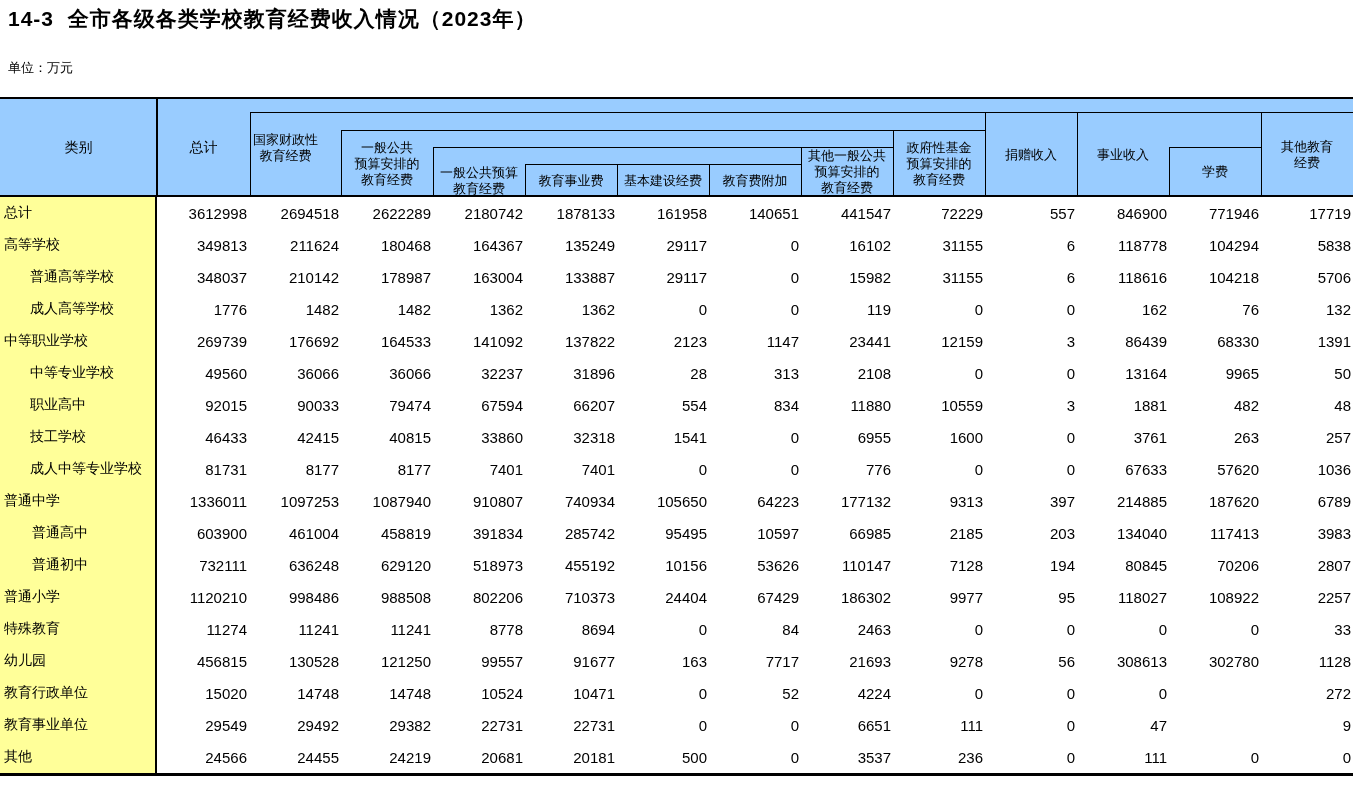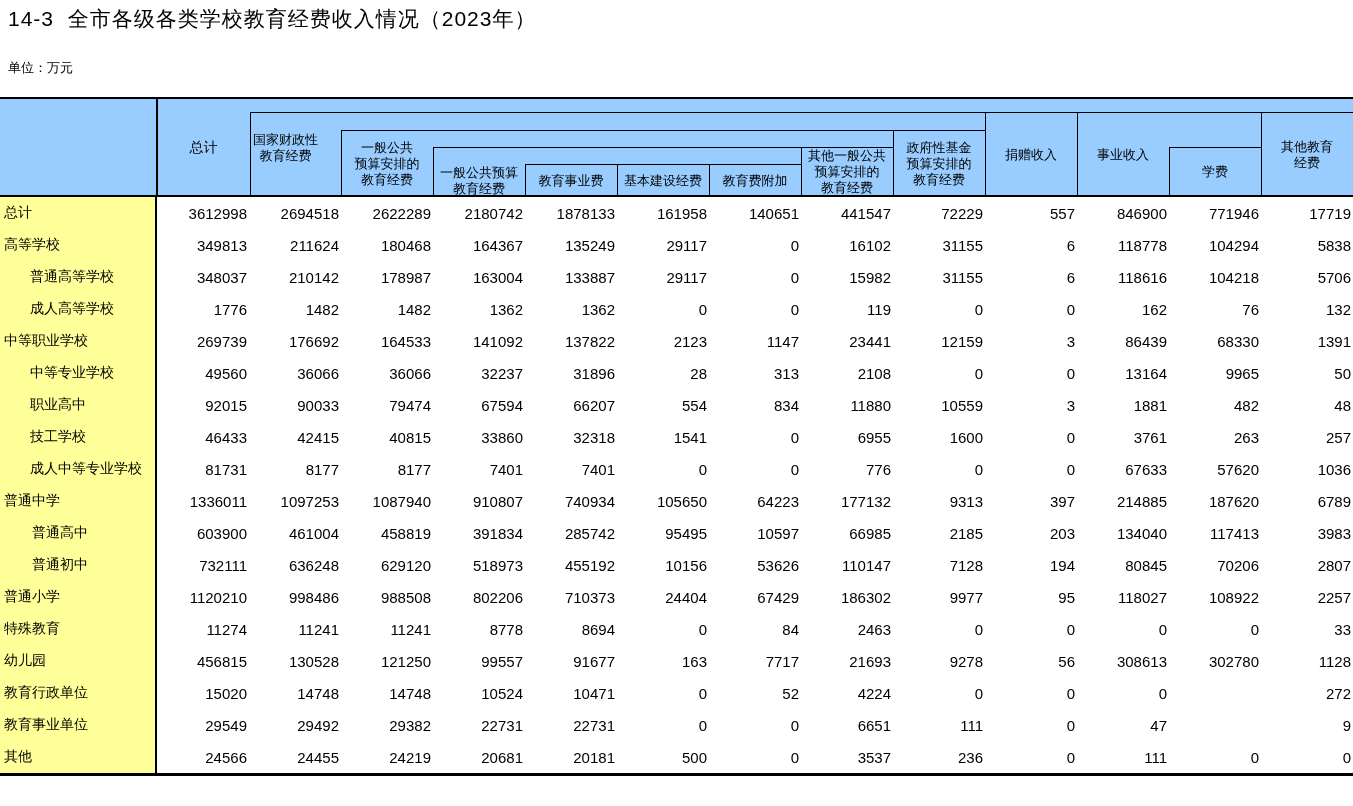--- a/index.html
+++ b/index.html
@@ -1,19 +1,19 @@
 <!DOCTYPE html>
 <html><head>
 <meta charset="utf-8">
 <style>
   html,body { margin:0; padding:0; background:#ffffff; }
   body { font-family:"Liberation Sans","DejaVu Sans",sans-serif; color:#000; }
   .page { position:relative; width:1353px; height:806px; background:#ffffff; overflow:hidden; }
 
-  .title { position:absolute; left:8px; top:5px; font-size:21px; font-weight:normal;
+  .title { position:absolute; left:8px; top:5px; font-size:21px; font-weight:bold;
            letter-spacing:1px; white-space:pre; }
   .unit  { position:absolute; left:8px; top:59px; font-size:13px; }
 
   .table { position:absolute; left:0; top:97px; width:1353px; height:679px; }
 
   .thead { position:absolute; left:0; top:0; width:1353px; height:100px; background:#99CCFF; }
   .hcell { position:absolute; display:flex; align-items:center; justify-content:center;
            text-align:center; white-space:pre-line; font-size:13px; line-height:16px; }
   .hl    { position:absolute; background:#000; display:block; }
 
@@ -57,20 +57,21 @@
       <i class="hl" style="left:525px;top:67px;width:1px;height:33px"></i>
       <i class="hl" style="left:617px;top:67px;width:1px;height:33px"></i>
       <i class="hl" style="left:709px;top:67px;width:1px;height:33px"></i>
       <i class="hl" style="left:801px;top:50px;width:1px;height:50px"></i>
       <i class="hl" style="left:893px;top:33px;width:1px;height:67px"></i>
       <i class="hl" style="left:985px;top:15px;width:1px;height:85px"></i>
       <i class="hl" style="left:1077px;top:15px;width:1px;height:85px"></i>
       <i class="hl" style="left:1169px;top:50px;width:1px;height:50px"></i>
       <i class="hl" style="left:1261px;top:15px;width:1px;height:85px"></i>
 
+      <div class="hcell" style="left:0;top:0;width:157px;height:100px;font-size:14px">类别</div>
       <div class="hcell" style="left:157px;top:0;width:93px;height:100px;font-size:14px">总计</div>
       <div class="hcell" style="left:240px;top:15px;width:91px;height:71px">国家财政性
 教育经费</div>
       <div class="hcell" style="left:341px;top:33px;width:92px;height:67px">一般公共
 预算安排的
 教育经费</div>
       <div class="hcell" style="left:433px;top:50px;width:92px;height:68px">一般公共预算
 教育经费</div>
       <div class="hcell" style="left:525px;top:67px;width:92px;height:33px">教育事业费</div>
       <div class="hcell" style="left:617px;top:67px;width:92px;height:33px">基本建设经费</div>

